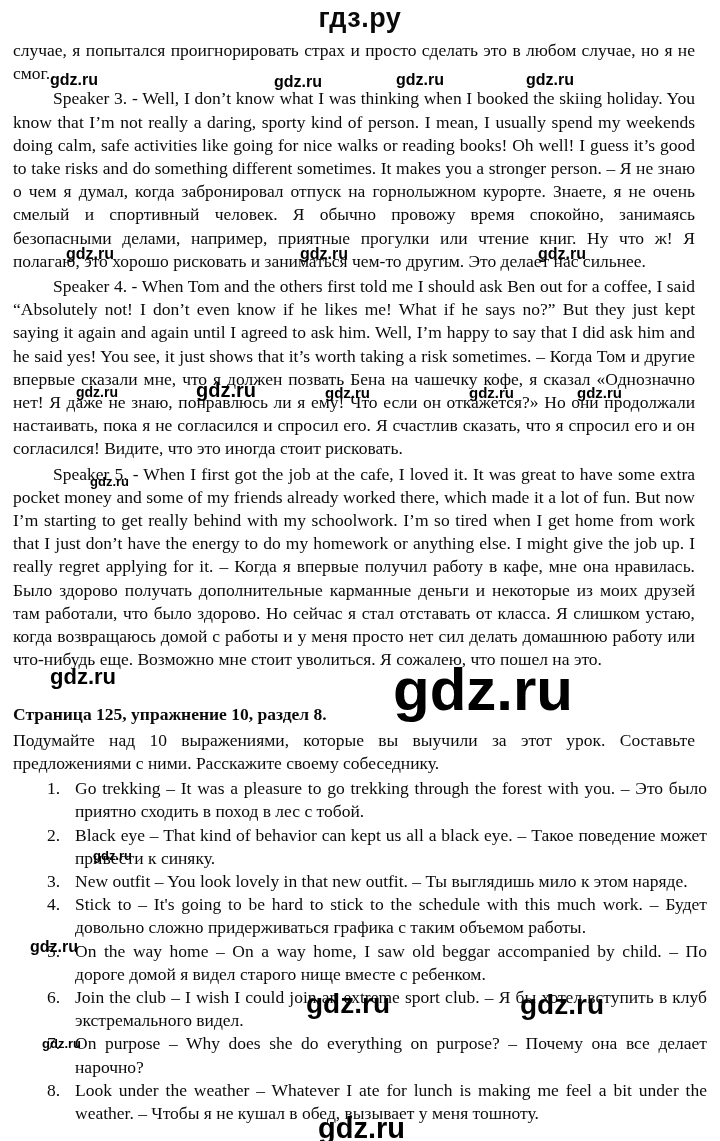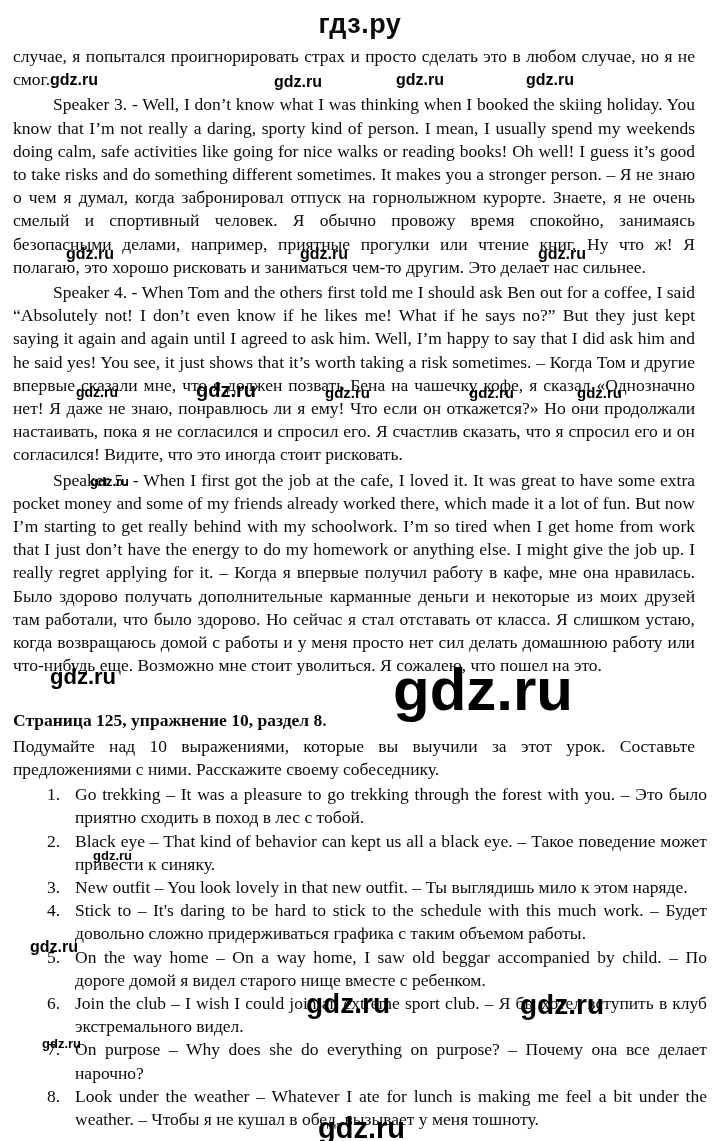--- a/index.html
+++ b/index.html
@@ -13,21 +13,21 @@
     font-size: 17.5px;
     line-height: 23.2px;
     overflow: hidden;
   }
   .brand-header {
     text-align: center;
     font-family: "Liberation Sans", sans-serif;
     font-weight: 700;
     font-size: 27px;
     line-height: 30px;
-    padding-top: 9px;
+    padding-top: 3px;
     letter-spacing: 0.5px;
   }
   .content {
     position: relative;
     margin: 6px 13px 0 13px;
   }
   .content p { margin: 0 12px 2px 0; text-align: justify; }
   p.speaker { text-indent: 40px; }
   h2.section-heading {
     font-size: 17.5px;
@@ -74,21 +74,21 @@
     <p class="speaker">Speaker 5. - When I first got the job at the cafe, I loved it. It was great to have some extra pocket money and some of my friends already worked there, which made it a lot of fun. But now I’m starting to get really behind with my schoolwork. I’m so tired when I get home from work that I just don’t have the energy to do my homework or anything else. I might give the job up. I really regret applying for it. – Когда я впервые получил работу в кафе, мне она нравилась. Было здорово получать дополнительные карманные деньги и некоторые из моих друзей там работали, что было здорово. Но сейчас я стал отставать от класса. Я слишком устаю, когда возвращаюсь домой с работы и у меня просто нет сил делать домашнюю работу или что-нибудь еще. Возможно мне стоит уволиться. Я сожалею, что пошел на это.</p>
 
     <h2 class="section-heading">Страница 125, упражнение 10, раздел 8.</h2>
 
     <p>Подумайте над 10 выражениями, которые вы выучили за этот урок. Составьте предложениями с ними. Расскажите своему собеседнику.</p>
 
     <ol class="expr-list" id="expr-list">
         <li><span class="num">1.</span><span>Go trekking –  It was a pleasure to go trekking through the forest with you. – Это было приятно сходить в поход в лес с тобой.</span></li>
         <li><span class="num">2.</span><span>Black eye – That kind of behavior can kept us all a black eye. – Такое поведение может привести к синяку.</span></li>
         <li><span class="num">3.</span><span>New outfit – You look lovely in that new outfit. – Ты выглядишь мило к этом наряде.</span></li>
-        <li><span class="num">4.</span><span>Stick to – It's daring to be hard to stick to the schedule with this much work. – Будет довольно сложно придерживаться графика с таким объемом работы.</span></li>
+        <li><span class="num">4.</span><span>Stick to – It's going to be hard to stick to the schedule with this much work. – Будет довольно сложно придерживаться графика с таким объемом работы.</span></li>
         <li><span class="num">5.</span><span>On the way home – On a way home, I saw old beggar accompanied by child. – По дороге домой я видел старого нище вместе с ребенком.</span></li>
         <li><span class="num">6.</span><span>Join the club – I wish I could join an extreme sport club. – Я бы хотел вступить в клуб экстремального видел.</span></li>
         <li><span class="num">7.</span><span>On purpose – Why does she do everything on purpose? – Почему она все делает нарочно?</span></li>
         <li><span class="num">8.</span><span>Look under the weather – Whatever I ate for lunch is making me feel a bit under the weather. – Чтобы я не кушал в обед, вызывает у меня тошноту.</span></li>
       </ol>
 
   </div>
 
   <div class="wm-layer" id="wm-layer">
       <span class="wm" style="left: 50px; top: 64px; font-size: 16px; font-weight: 600;">gdz.ru</span>

